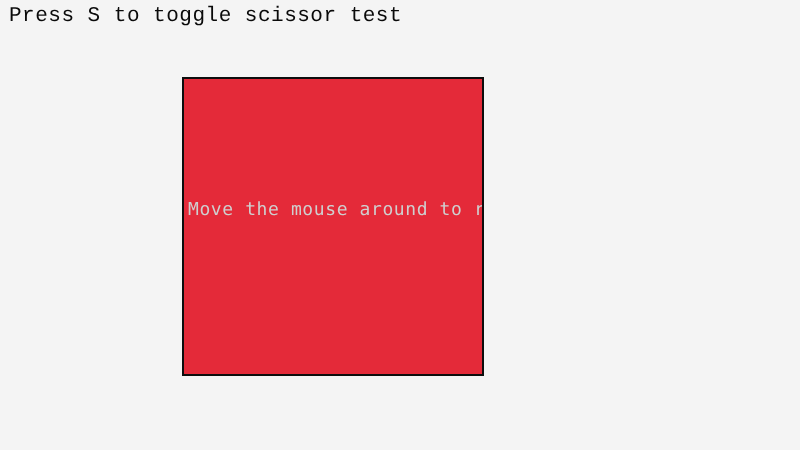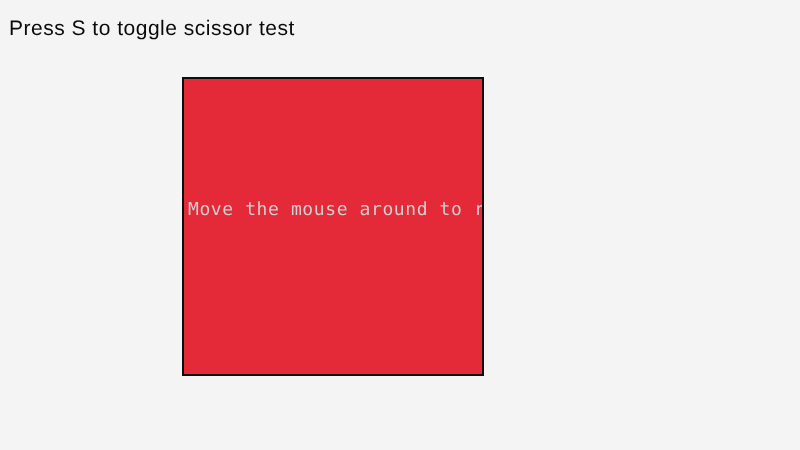--- a/index.html
+++ b/index.html
@@ -20,22 +20,22 @@
     position: relative;
     width: 800px;
     height: 450px;
     background: #f4f4f4;
   }
 
   
   .hint-text {
     position: absolute;
     left: 9px;
-    top: 16px;
-    font-family: Liberation Sans, sans-serif;
+    top: 4px;
+    font-family: Liberation Mono, monospace;
     font-size: 21px;
     line-height: 26px;
     letter-spacing: 0.5px;
     font-weight: 400;
     color: #0a0a0a;
     white-space: nowrap;
     -webkit-font-smoothing: none;
     text-rendering: geometricPrecision;
   }
 

